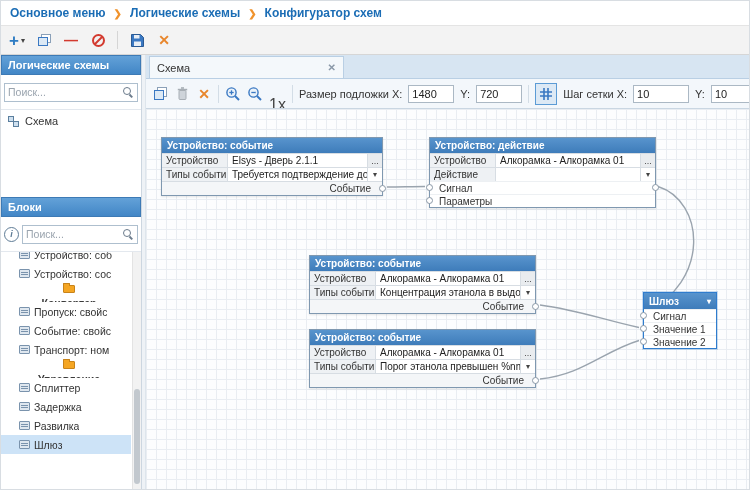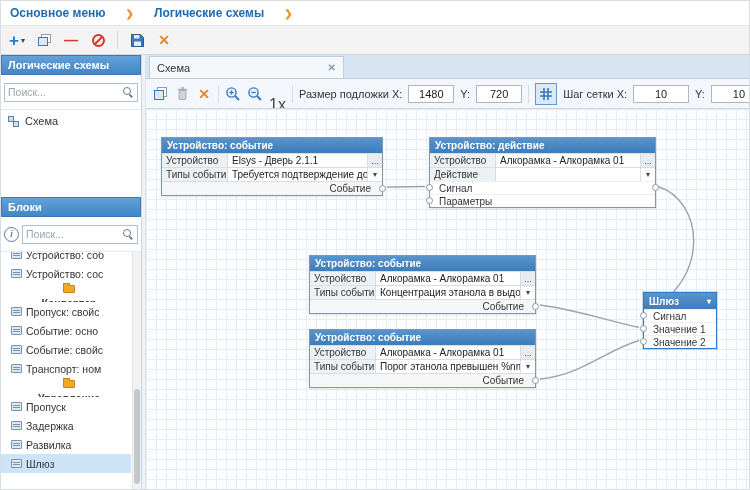--- a/index.html
+++ b/index.html
@@ -1,21 +1,21 @@
 <!DOCTYPE html>
 <html><head>
 <meta charset="utf-8">
 <style>
   * { box-sizing: border-box; margin: 0; padding: 0; }
   html,body { width:750px; height:490px; overflow:hidden; }
   body { font-family:"Liberation Sans", sans-serif; background:#fff; color:#333; }
   .app { width:750px; height:490px; display:flex; flex-direction:column; border:1px solid #d8dde2; }
 
   
-  .breadcrumb { height:24px; display:flex; align-items:center; gap:20px; padding:0 9px; background:#fff; font-size:12px; font-weight:bold; }
+  .breadcrumb { height:24px; display:flex; align-items:center; gap:8px; padding:0 9px; background:#fff; font-size:12px; font-weight:bold; }
   .crumb { color:#1b6db5; cursor:pointer; }
   .crumb-sep { color:#f0922b; font-size:10px; }
 
   
   .main-toolbar { height:30px; background:#f3f3f3; border-top:1px solid #e4e4e4; border-bottom:1px solid #d6d6d6; display:flex; align-items:center; padding:0 8px; gap:11px; flex:none; }
   .tool { display:flex; align-items:center; justify-content:center; height:20px; min-width:16px; cursor:pointer; }
   .glyph-plus { color:#2e7cc3; font-size:17px; font-weight:bold; line-height:1; }
   .glyph-caret-sm { color:#444; font-size:8px; margin-left:2px; }
   .glyph-minus { color:#d33a2f; font-size:14px; font-weight:bold; }
   .glyph-x-orange { color:#e8862c; font-size:14px; font-weight:bold; }
@@ -37,40 +37,40 @@
 
   .schemes-region { height:142px; flex:none; display:flex; flex-direction:column; }
   .scheme-item { height:22px; display:flex; align-items:center; gap:5px; padding:0 7px; font-size:11px; color:#333; cursor:pointer; }
   .icon-scheme { width:12px; height:11px; position:relative; flex:none; }
   .icon-scheme::before { content:""; position:absolute; left:0; top:0; width:4px; height:4px; border:1px solid #5b7f9e; background:#cfe0ef; }
   .icon-scheme::after { content:""; position:absolute; right:1px; bottom:0; width:4px; height:4px; border:1px solid #5b7f9e; background:#cfe0ef; }
 
   .blocks-region { flex:1; display:flex; flex-direction:column; min-height:0; }
   .tree { flex:1; position:relative; overflow:hidden; padding-top:0; }
   .tree-list { margin-top:-7px; }
-  .tree-item { height:19px; display:flex; align-items:center; gap:4px; font-size:10.5px; color:#333; padding-left:10px; cursor:pointer; margin-right:10px; }
+  .tree-item { height:19px; display:flex; align-items:center; gap:4px; font-size:10.5px; color:#333; padding-left:18px; cursor:pointer; margin-right:10px; }
   .tree-item.folder { padding-left:6px; font-weight:bold; color:#3a3a3a;flex-direction:column; }
   .tree-item.selected { background:#cde3f7; }
   .icon-folder { width:12px; height:8px; flex:none; background:#f5a623; border:1px solid #c8831a; border-radius:1px; position:relative; margin-top:2px; }
   .icon-folder::before { content:""; position:absolute; top:-3px; left:-1px; width:5px; height:2px; background:#f5a623; border:1px solid #c8831a; border-bottom:none; border-radius:1px 1px 0 0; }
   .icon-block { width:11px; height:9px; flex:none; background:#dfe7ef; border:1px solid #7a93ad; border-radius:1px; position:relative; }
   .icon-block::before { content:""; position:absolute; left:1px; top:2px; right:1px; height:1px; background:#7a93ad; box-shadow:0 2px 0 #7a93ad; }
   .tree-label { white-space:nowrap; overflow:hidden; }
   .vscroll { position:absolute; right:0; top:0; bottom:0; width:9px; background:#f2f2f2; border-left:1px solid #e3e3e3; }
   .vscroll-thumb { position:absolute; left:1px; right:1px; top:58%; height:40%; background:#c2c8ce; border-radius:4px; cursor:pointer; }
 
   
   .main { flex:1; display:flex; flex-direction:column; min-width:0; }
   .tab-bar { height:24px; flex:none; background:#d7e5f2; border-bottom:1px solid #b9cfe4; display:flex; align-items:flex-end; padding:2px 2px 0 3px; }
   .tab { height:22px; width:195px; background:#f4f8fb; border:1px solid #b9cfe4; border-bottom:none; display:flex; align-items:center; justify-content:space-between; padding:0 7px; font-size:11px; color:#333; cursor:pointer; }
   .tab-close { color:#8a98a8; font-size:10px; font-weight:bold; cursor:pointer; }
 
   .canvas-toolbar { height:30px; flex:none; background:#f3f7fb; border-bottom:1px solid #c9d6e2; display:flex; align-items:center; gap:6px; padding:0 6px; font-size:11px; color:#333; white-space:nowrap; overflow:hidden; }
   .ct-label { flex:none; }
-  .num-input { width:46px; height:18px; border:1px solid #abb8c4; background:#fff; text-align:center; font-size:11px; font-family:"Liberation Sans",sans-serif; padding:0 3px; color:#222; flex:none; }
+  .num-input { width:46px; height:18px; border:1px solid #abb8c4; background:#fff; text-align:left; font-size:11px; font-family:"Liberation Sans",sans-serif; padding:0 3px; color:#222; flex:none; }
   .num-input.small { width:56px; }
   .ct-sep { width:1px; height:18px; background:#d3dde6; flex:none; }
   .grid-btn { width:22px; height:22px; border:1px solid #5b9bd5; background:#dce9f5; display:flex; align-items:center; justify-content:center; flex:none; cursor:pointer; }
   .zoom-level { color:#444; font-size:16px;margin-top:23px; }
 
   
   .canvas { flex:1; position:relative; overflow:hidden; background-color:#fcfdfe;
     background-image: linear-gradient(#e9edf2 1px, transparent 1px), linear-gradient(90deg, #e9edf2 1px, transparent 1px);
     background-size:10px 10px; }
   .wires { position:absolute; left:0; top:0; width:100%; height:100%; pointer-events:none; }
@@ -95,20 +95,21 @@
 </head>
 <body>
 
 <div class="app">
 
   <div class="breadcrumb">
     <span class="crumb">Основное меню</span>
     <span class="crumb-sep">❯</span>
     <span class="crumb">Логические схемы</span>
     <span class="crumb-sep">❯</span>
+    <span class="crumb">Конфигуратор схем</span>
   </div>
 
   <div class="main-toolbar">
     <span class="tool">
       <span class="glyph-plus">+</span>
       <span class="glyph-caret-sm">▾</span>
     </span>
     <span class="tool">
       <svg width="15" height="14">
           <rect x="4.5" y="1.5" width="9" height="8" fill="#fff" stroke="#8aa0b8"></rect>
@@ -177,37 +178,33 @@
             <div class="tree-item folder">
               <span class="icon-folder"></span>
               <span class="tree-label">Конвертер</span>
             </div>
             <div class="tree-item">
               <span class="icon-block"></span>
               <span class="tree-label">Пропуск: свойс</span>
             </div>
             <div class="tree-item">
               <span class="icon-block"></span>
-              <span class="tree-label">Событие: осно</span>
-            </div>
-            <div class="tree-item">
-              <span class="icon-block"></span>
               <span class="tree-label">Событие: свойс</span>
             </div>
             <div class="tree-item">
               <span class="icon-block"></span>
               <span class="tree-label">Транспорт: ном</span>
             </div>
             <div class="tree-item folder">
               <span class="icon-folder"></span>
               <span class="tree-label">Управление</span>
             </div>
             <div class="tree-item">
               <span class="icon-block"></span>
-              <span class="tree-label">Пропуск</span>
+              <span class="tree-label">Сплиттер</span>
             </div>
             <div class="tree-item">
               <span class="icon-block"></span>
               <span class="tree-label">Задержка</span>
             </div>
             <div class="tree-item">
               <span class="icon-block"></span>
               <span class="tree-label">Развилка</span>
             </div>
             <div class="tree-item selected">

